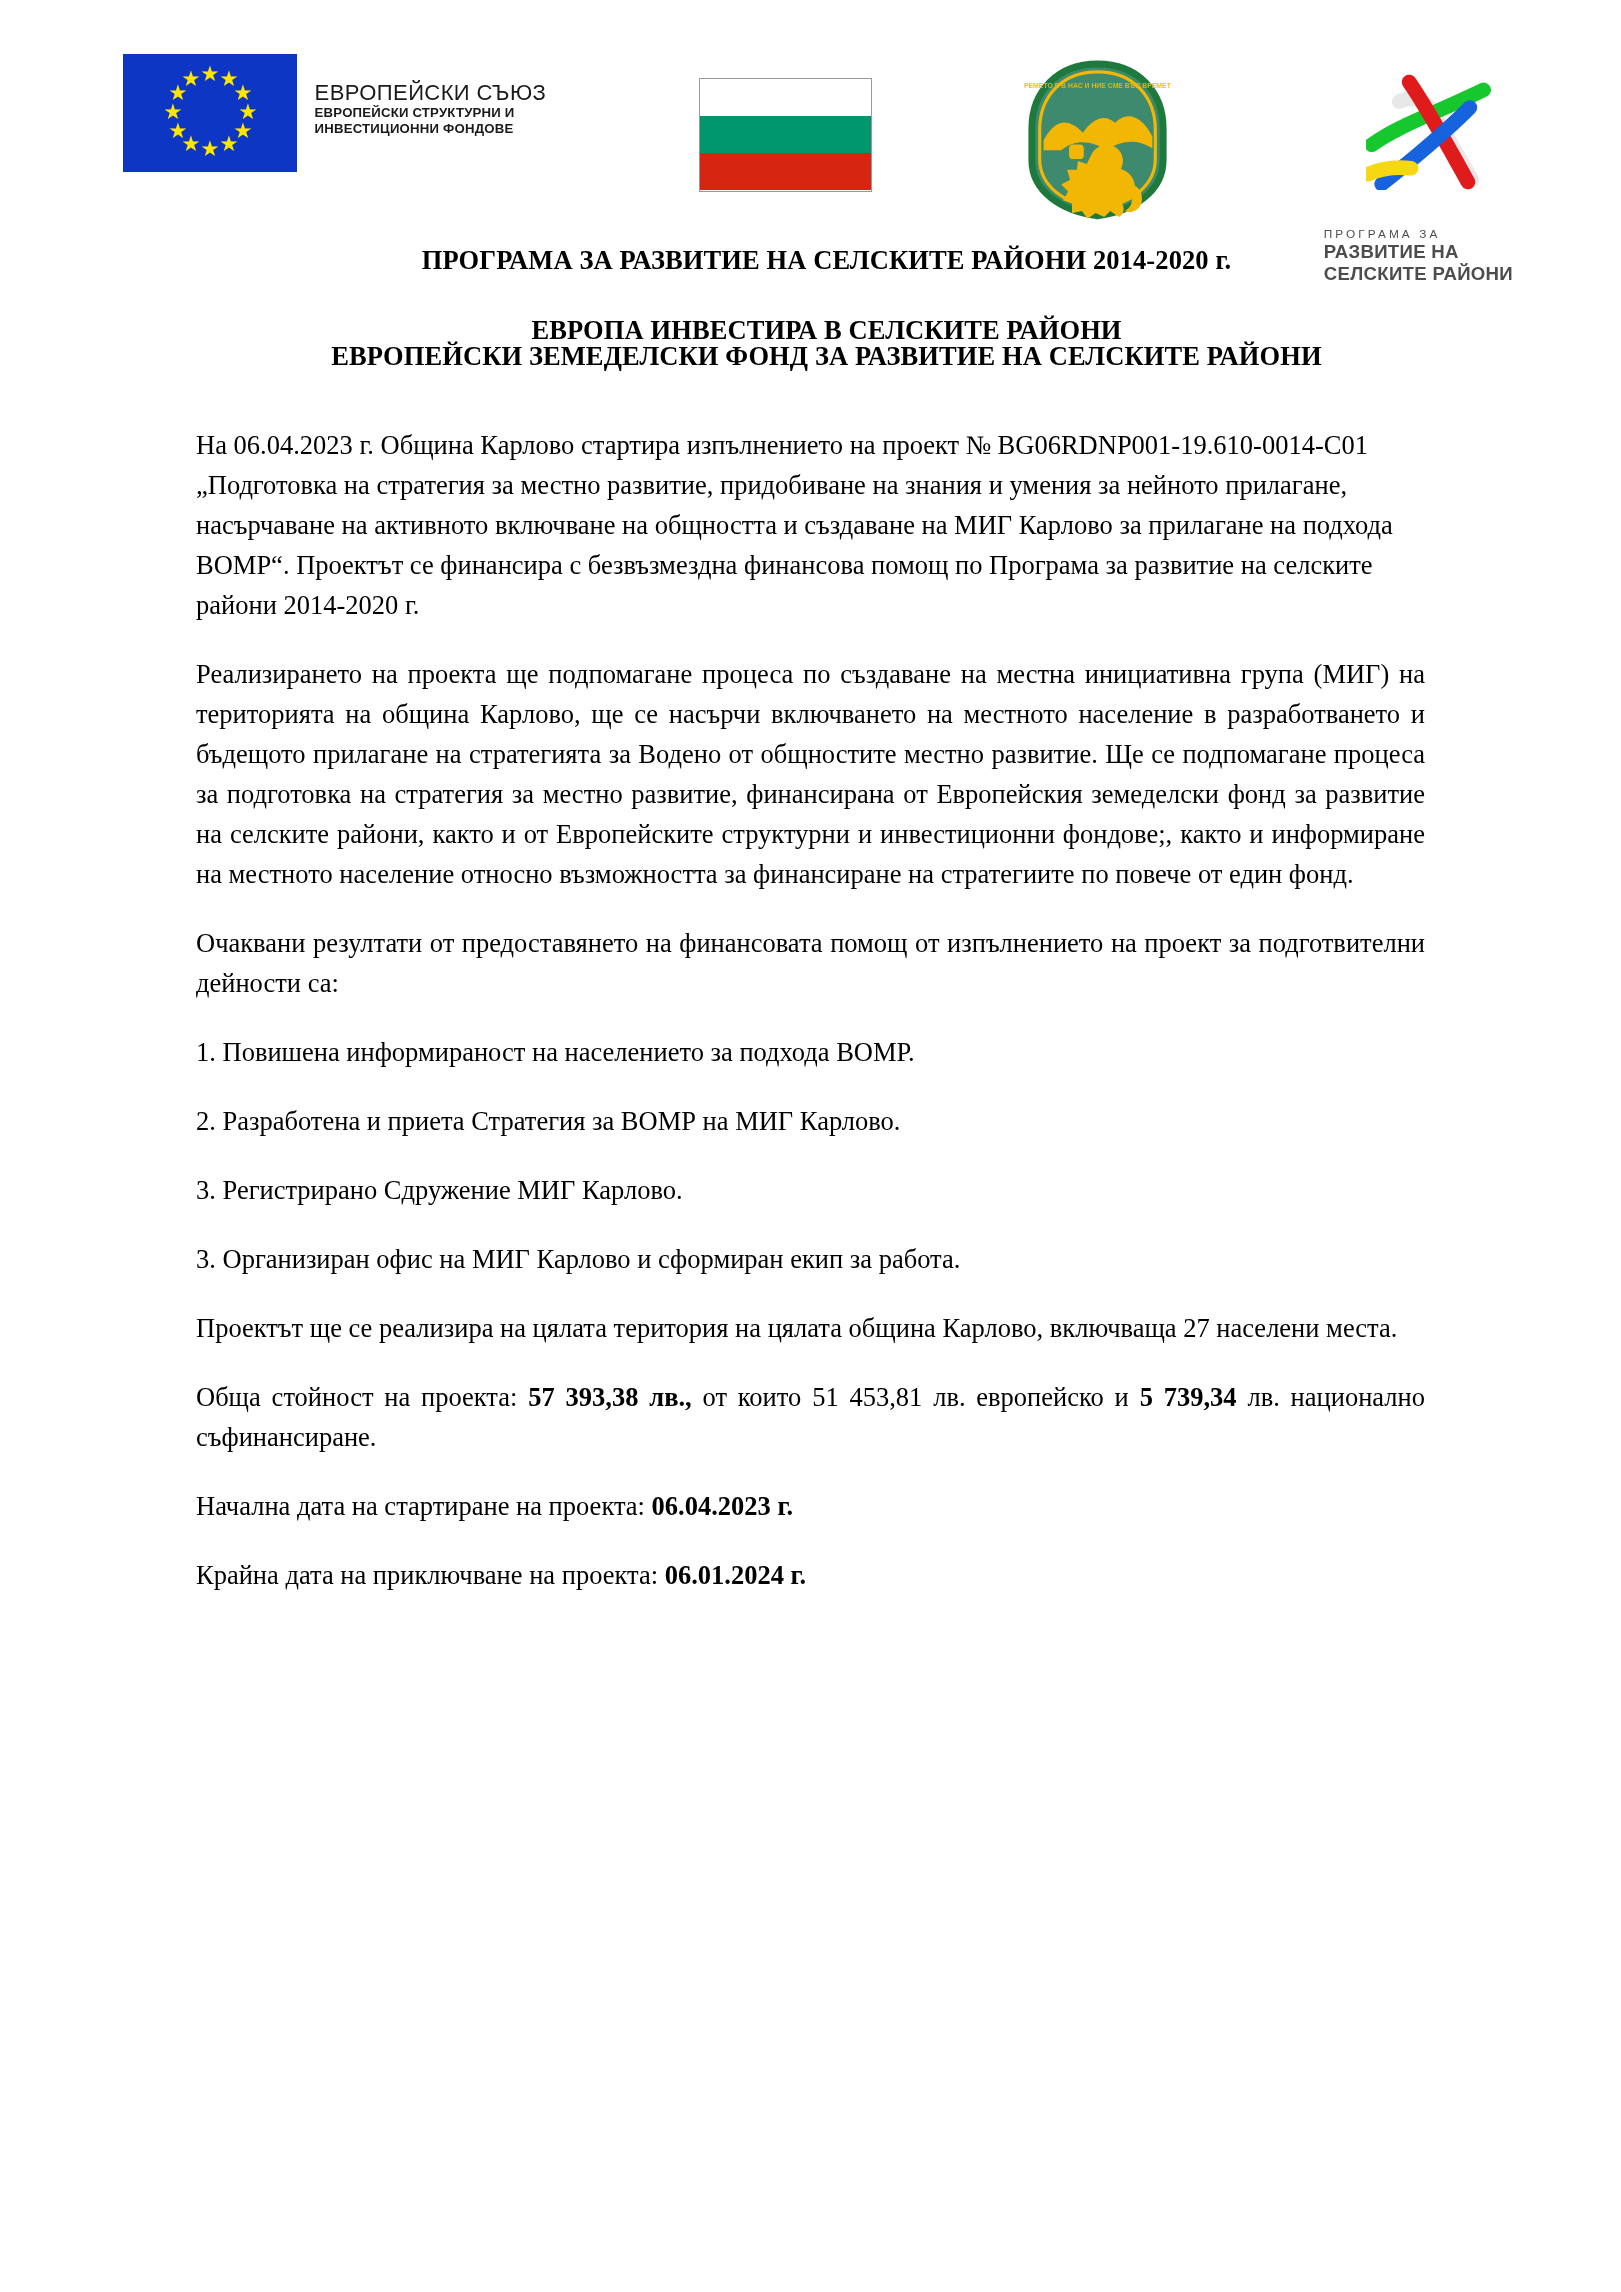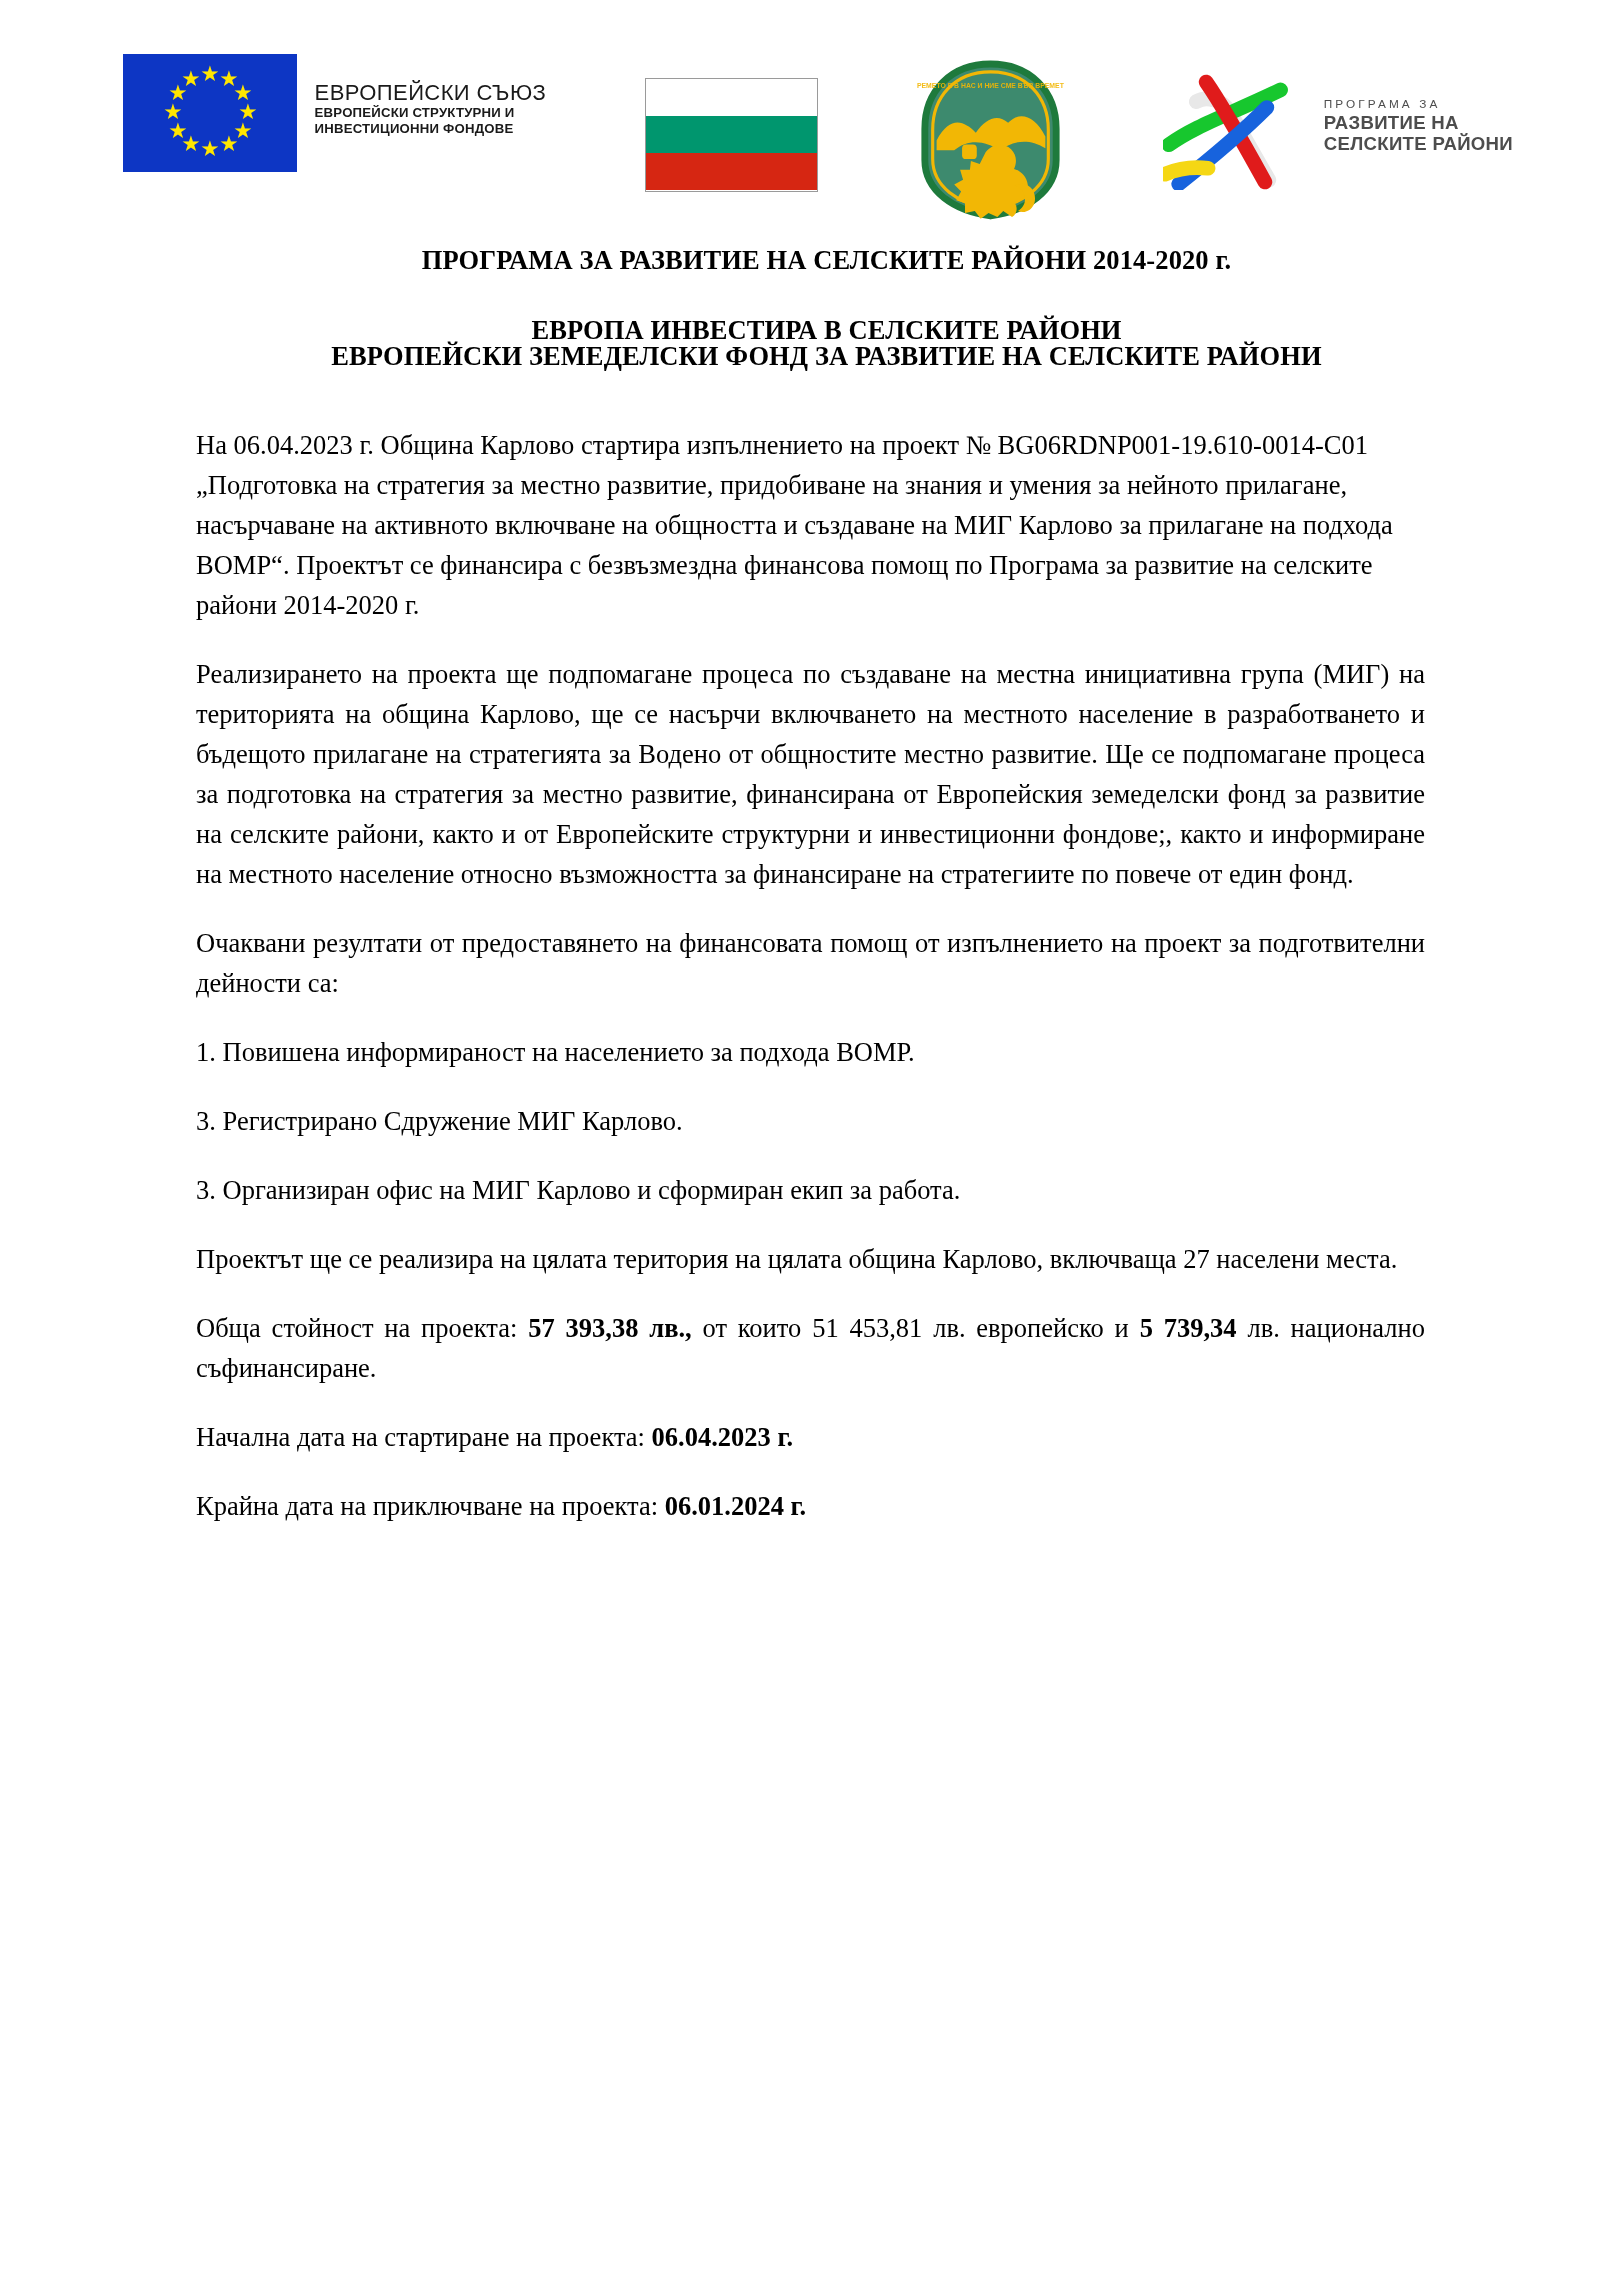--- a/index.html
+++ b/index.html
@@ -95,23 +95,24 @@
   .coa {
     width: 147px;
     height: 162px;
     margin-top: 3.9px;
     flex: none;
   }
 
   
   .prsr-block {
     display: flex;
-    align-items: flex-start;
+    align-items: flex-end;
     gap: 13.7px;
     margin-top: 19.6px;
+    flex-direction: column;
   }
   .prsr-mark { width: 147px; height: 116px; flex: none; }
   .prsr-text {
     padding-top: 23.5px;
     font-family: "Liberation Sans", "DejaVu Sans", sans-serif;
     color: #4d4d4d;
   }
   .prsr-text .p1 {
     font-size: 11.8px;
     letter-spacing: 3.1px;
@@ -228,20 +229,21 @@
   </div>
 
   <div class="body-area">
 
     <p>На 06.04.2023 г. Община Карлово стартира изпълнението на проект № BG06RDNP001-19.610-0014-C01 „Подготовка на стратегия за местно развитие, придобиване на знания и умения за нейното прилагане, насърчаване на активното включване на общността и създаване на МИГ Карлово за прилагане на подхода ВОМР“. Проектът се финансира с безвъзмездна финансова помощ по Програма за развитие на селските райони 2014-2020 г.</p>
 
     <p class="just">Реализирането на проекта ще подпомагане процеса по създаване на местна инициативна група (МИГ) на територията на община Карлово, ще се насърчи включването на местното население в разработването и бъдещото прилагане на стратегията за Водено от общностите местно развитие. Ще се подпомагане процеса за подготовка на стратегия за местно развитие, финансирана от Европейския земеделски фонд за развитие на селските райони, както и от Европейските структурни и инвестиционни фондове;, както и информиране на местното население относно възможността за финансиране на стратегиите по повече от един фонд.</p>
 
     <p class="just tight">Очаквани резултати от предоставянето на финансовата помощ от изпълнението на проект за подготвителни дейности са:</p>
     <p class="list-line">1. Повишена информираност на населението за подхода ВОМР.</p>
+    <p class="list-line">2. Разработена и приета Стратегия за ВОМР на МИГ Карлово.</p>
     <p class="list-line">3. Регистрирано Сдружение МИГ Карлово.</p>
     <p class="list-line" style="margin-bottom:29px">3. Организиран офис на МИГ Карлово и сформиран екип за работа.</p>
 
     <p>Проектът ще се реализира на цялата територия на цялата община Карлово, включваща 27 населени места.</p>
 
     <p class="just">
       <span>Обща стойност на проекта:</span>
       <b>57 393,38 лв.,</b>
       <span>от които</span>
       <span class="nowrap">51 453,81</span>

